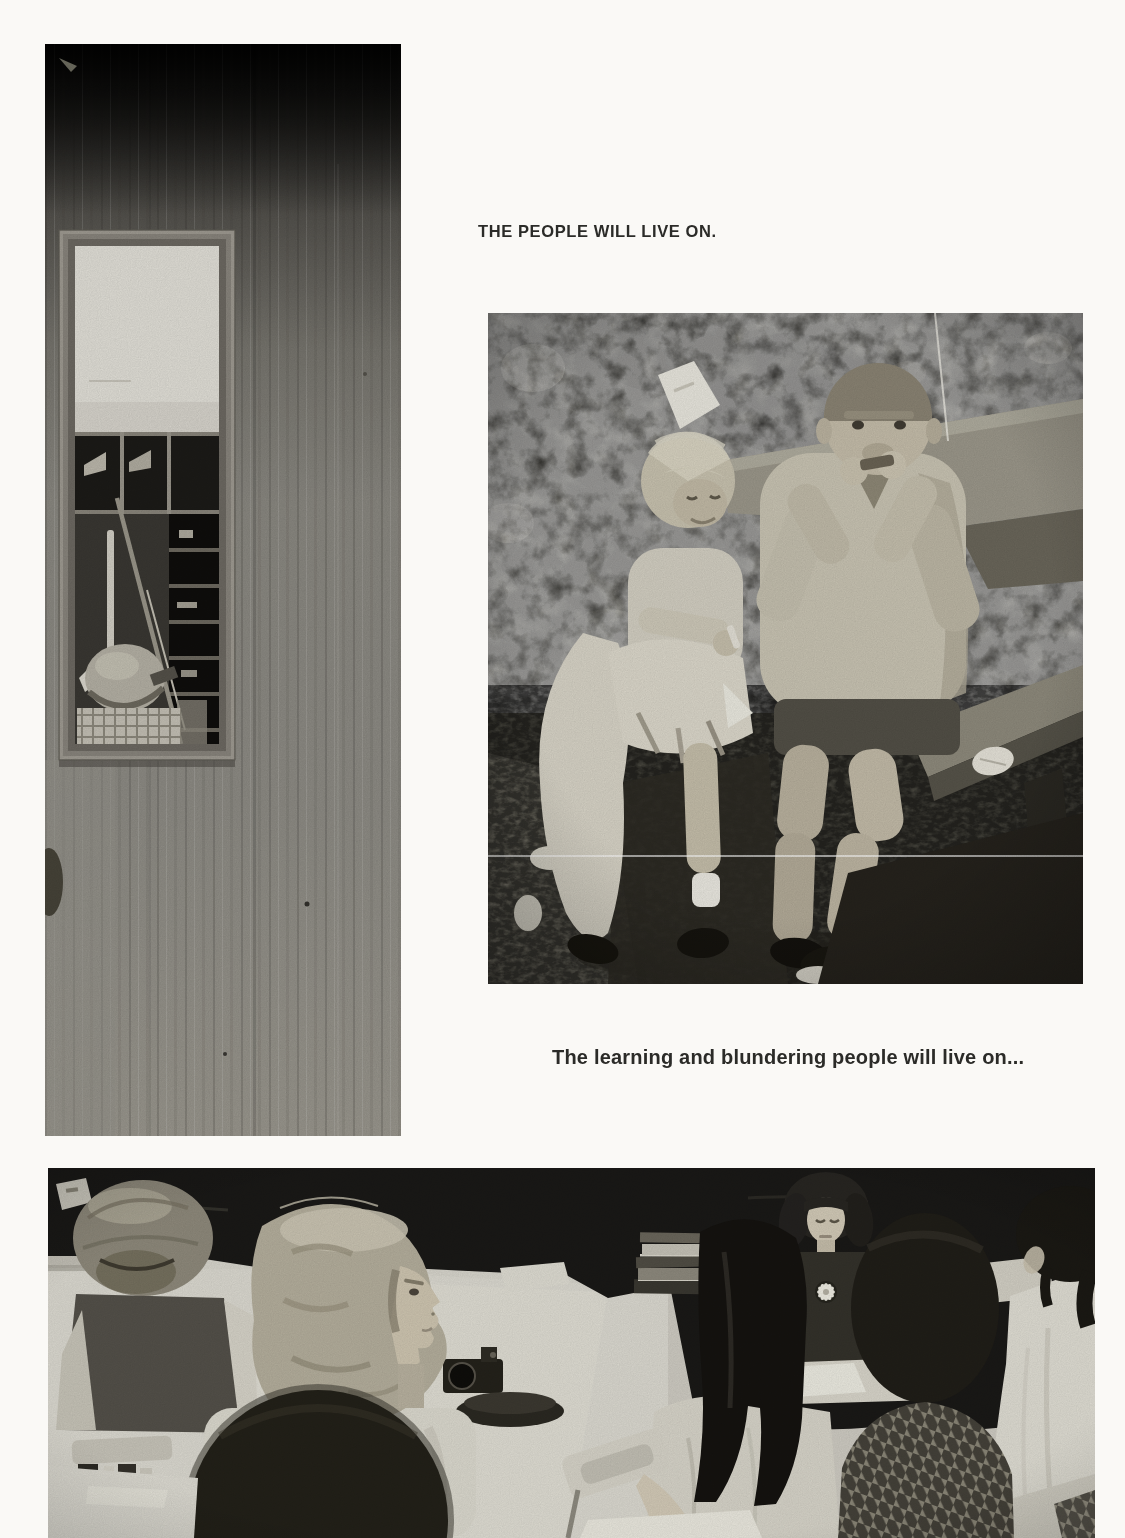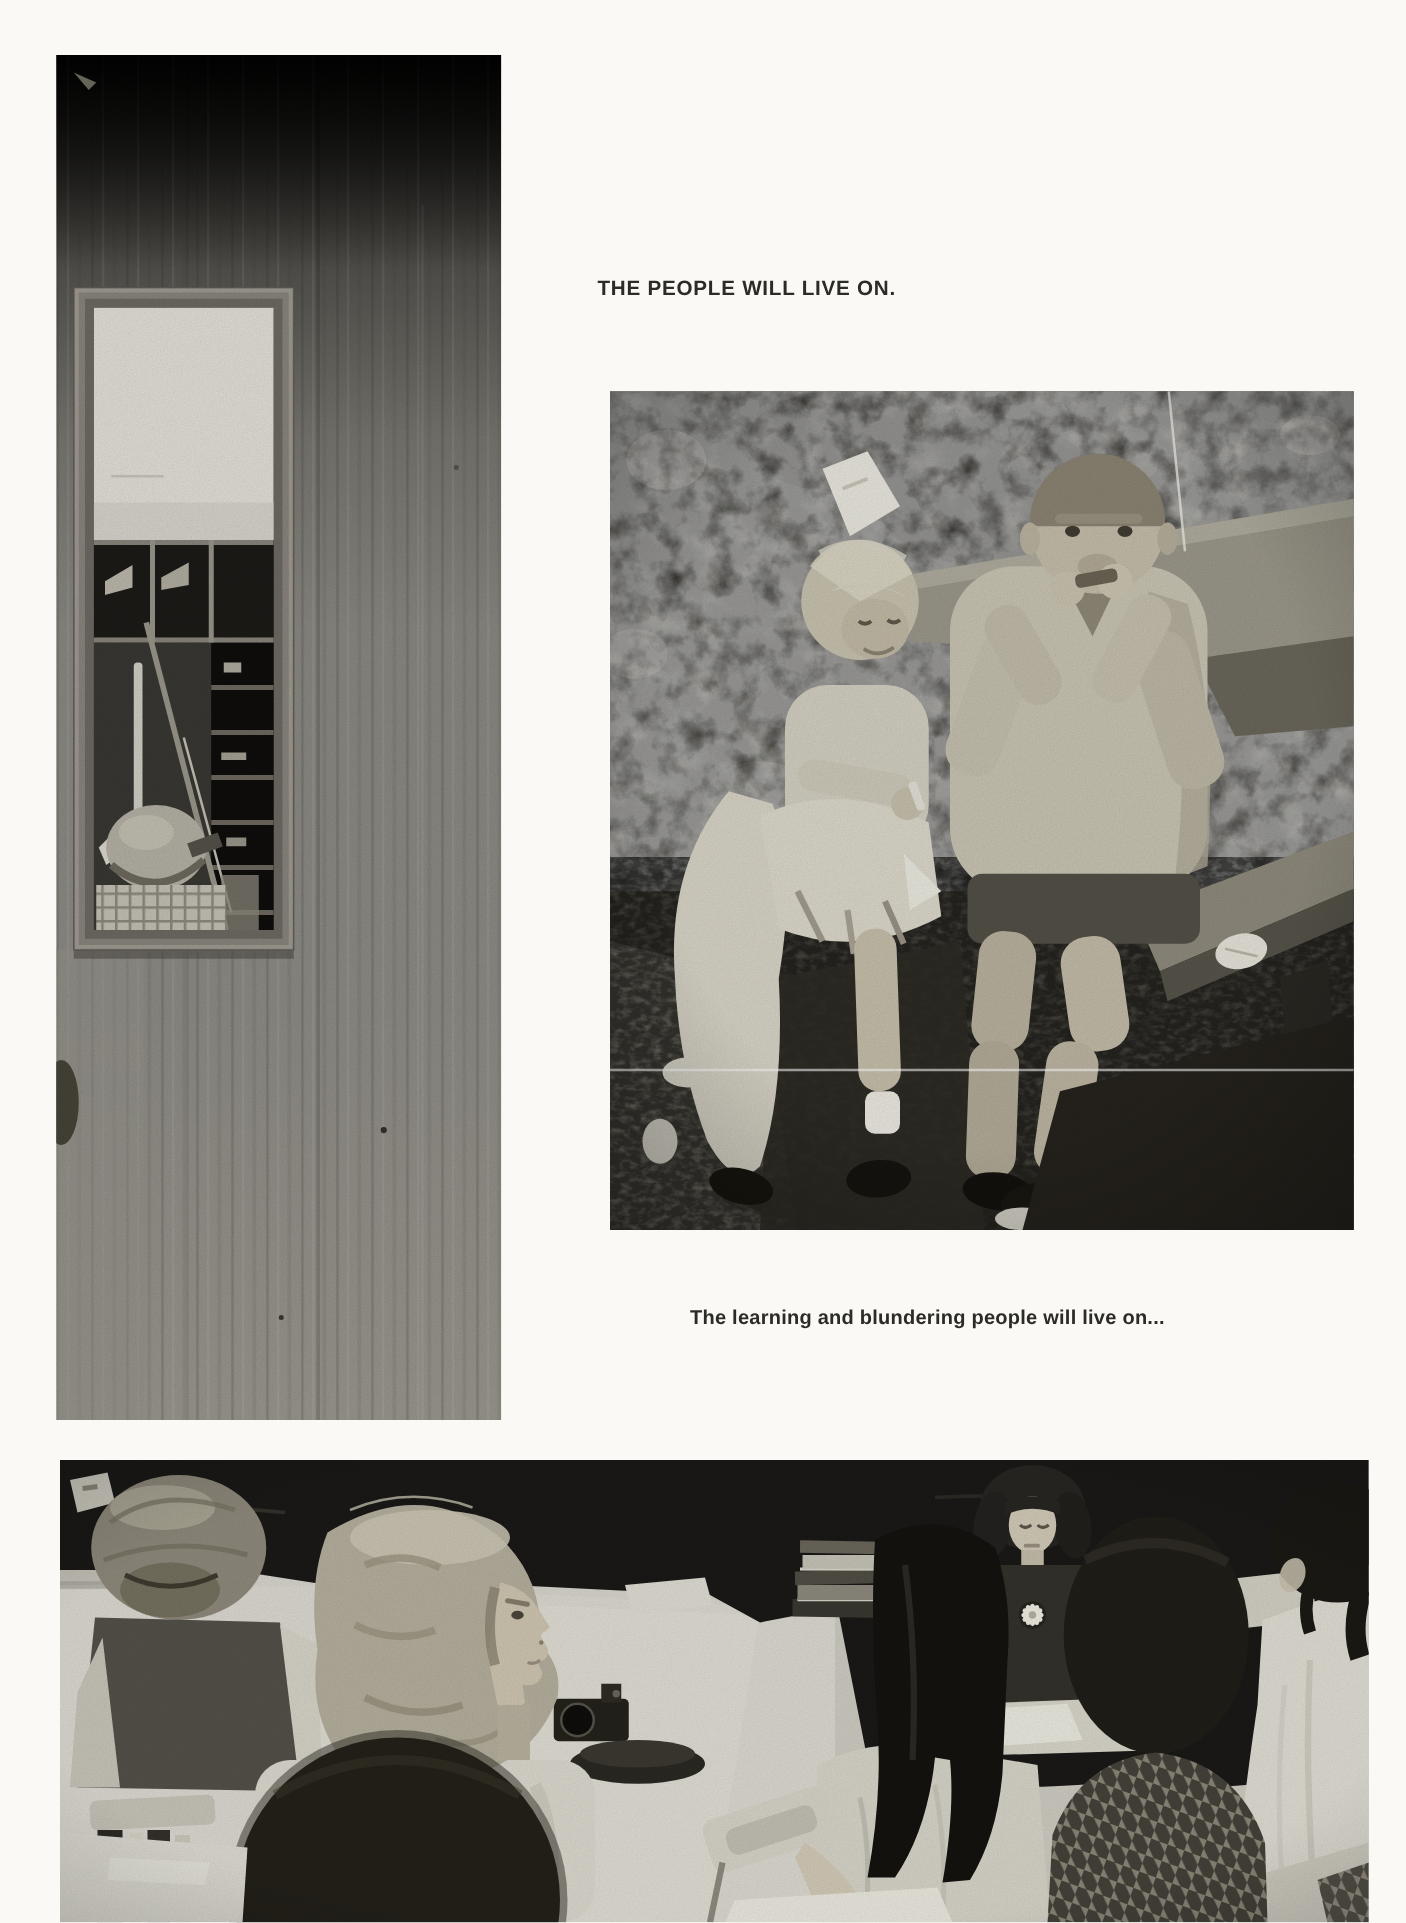--- a/index.html
+++ b/index.html
@@ -6,21 +6,21 @@
   .page{position:relative;width:1125px;height:1538px;background:#faf9f6;
         font-family:"Liberation Sans",sans-serif;overflow:hidden;}
   figure{margin:0;position:absolute;padding:0;}
   .photo svg{display:block;width:100%;height:100%;}
   .photo-door{left:45px;top:44px;width:356px;height:1092px;}
   .photo-bench{left:488px;top:313px;width:595px;height:671px;}
   .photo-classroom{left:48px;top:1168px;width:1047px;height:370px;}
   .heading{position:absolute;left:478px;top:222px;margin:0;
            font-size:16.5px;font-weight:bold;letter-spacing:0.6px;color:#2b2b28;}
   .caption{position:absolute;left:552px;top:1046px;margin:0;
-           font-size:16px;font-weight:bold;letter-spacing:0.2px;color:#2b2b28;}
+           font-size:20px;font-weight:bold;letter-spacing:0.2px;color:#2b2b28;}
 </style>
 </head>
 <body>
 
 <div class="page">
 
   <figure class="photo photo-door" aria-label="Black-and-white photo: wood-paneled wall with a small framed window; through the glass a student with a bob haircut practices violin in front of shelf cubbies and a white poster">
     <svg viewBox="0 0 356 1092" preserveAspectRatio="none">
       <defs>
         <linearGradient id="g1wood" x1="0" y1="0" x2="0" y2="1">

